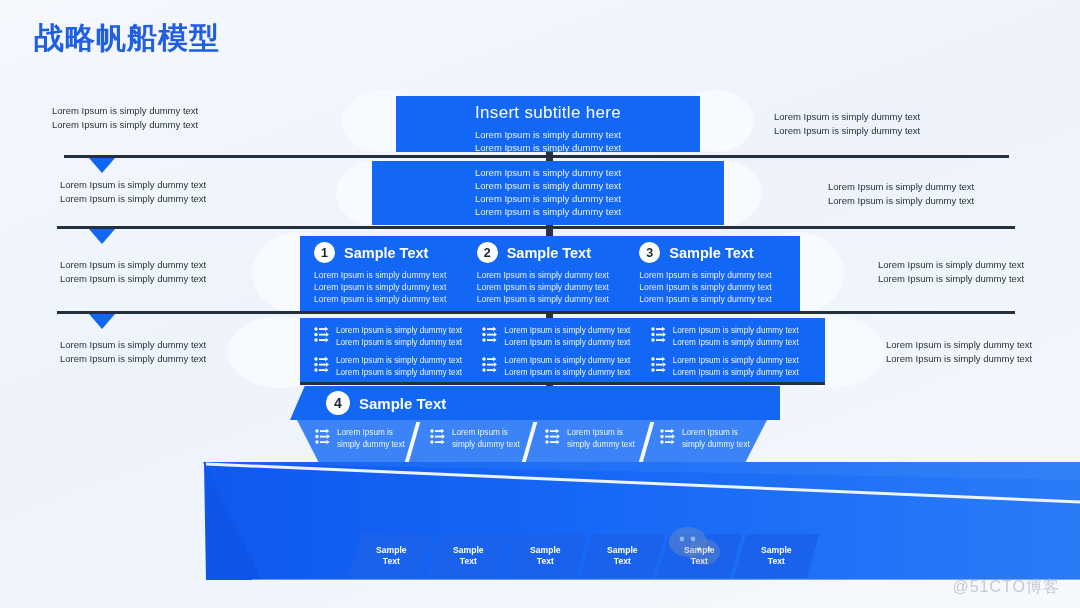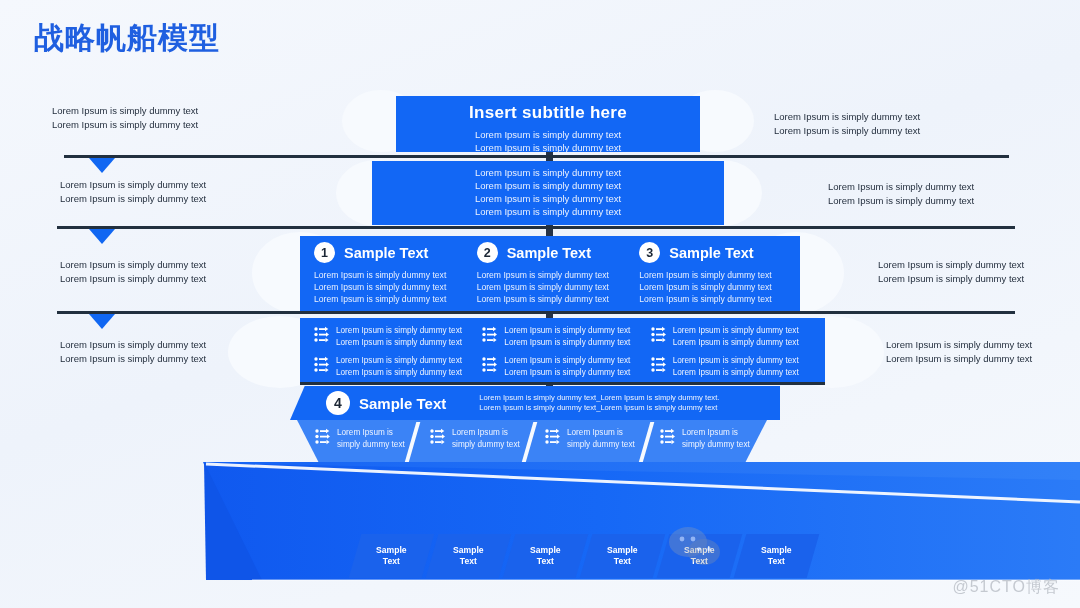--- a/index.html
+++ b/index.html
@@ -48,21 +48,21 @@
     color: #fff;
   }
   
   .cutout {
     position: absolute;
     background: #f7fafe;
     border-radius: 50%;
   }
 
   .sail-title {
-    font-size: 17px; font-weight: bold; text-align: center;
+    font-size: 17px; font-weight: normal; text-align: center;
     letter-spacing: .3px;
   }
   .ln {
     font-size: 9.5px; line-height: 13px; text-align: center;
     color: #eaf1ff;
   }
 
   
   .side-cap {
     position: absolute;
@@ -380,24 +380,20 @@
     <div>Lorem Ipsum is simply dummy text</div>
   </div>
 
   <div class="spar" style="left:300px; top:382px; width:525px;"></div>
 
   <div class="sec4" style="left:290px; top:386px; width:490px; height:34px;
               clip-path: polygon(3% 0, 100% 0, 100% 100%, 0% 100%);">
     <div style="display:flex; align-items:center; gap:9px; padding:5px 0 0 36px;">
       <span class="num-circle" style="width:24px;height:24px;font-size:14px;">4</span>
       <span style="font-size:15px;font-weight:bold;color:#fff;">Sample Text</span>
-      <span style="font-size:7.6px;line-height:10.5px;color:#eef4ff;margin-left:24px;">
-        <span>Lorem Ipsum is simply dummy text_Lorem Ipsum is simply dummy text.</span><br>
-        <span>Lorem Ipsum is simply dummy text_Lorem Ipsum is simply dummy text</span>
-      </span>
     </div>
   </div>
 
   <div class="sec4b" style="left:297px; top:420px; width:470px; height:46px;
               clip-path: polygon(0 0, 100% 0, 95% 100%, 5% 100%);">
     <div style="display:flex; gap:8px; padding:7px 0 0 18px;">
       <div class="icon-row" style="width:110px;">
         <span class="li-icon">
           <svg width="15" height="17" viewBox="0 0 15 17">
             <circle cx="2" cy="3" r="1.7" fill="#fff"></circle>

